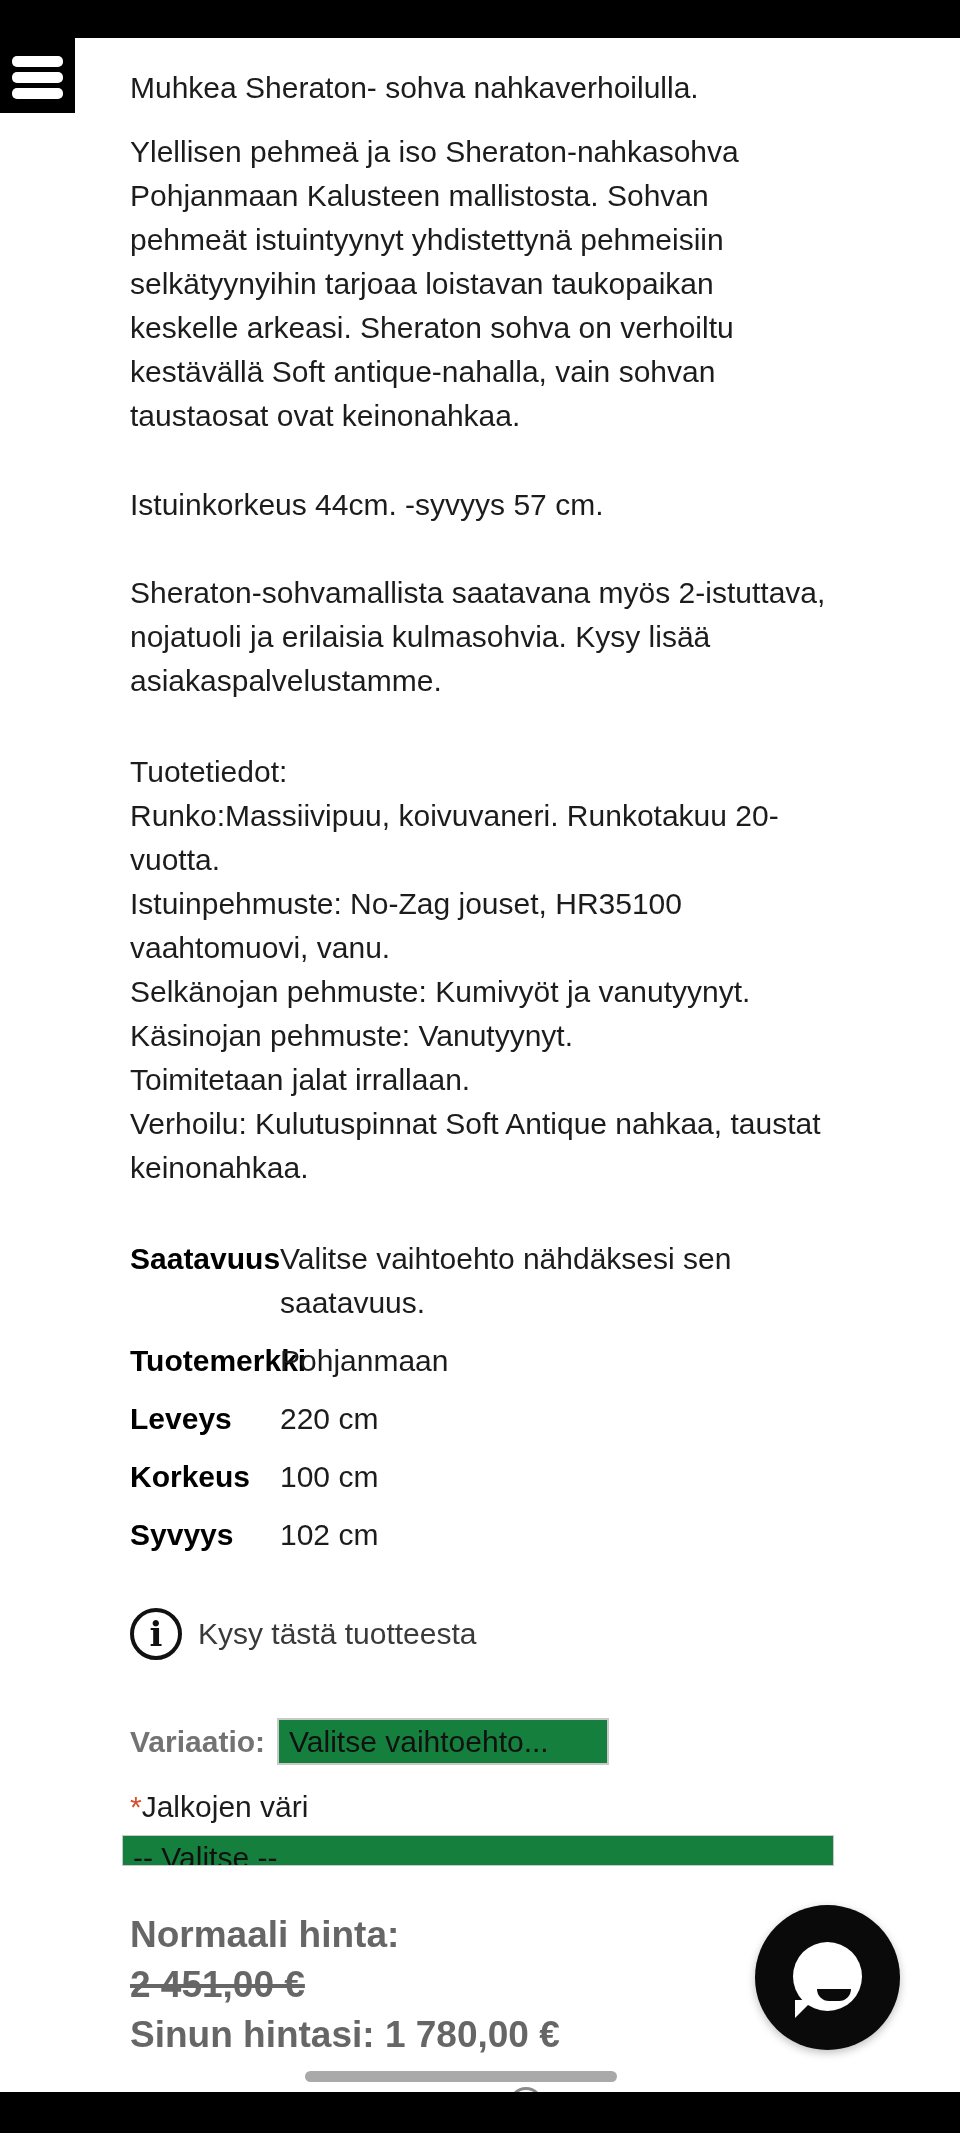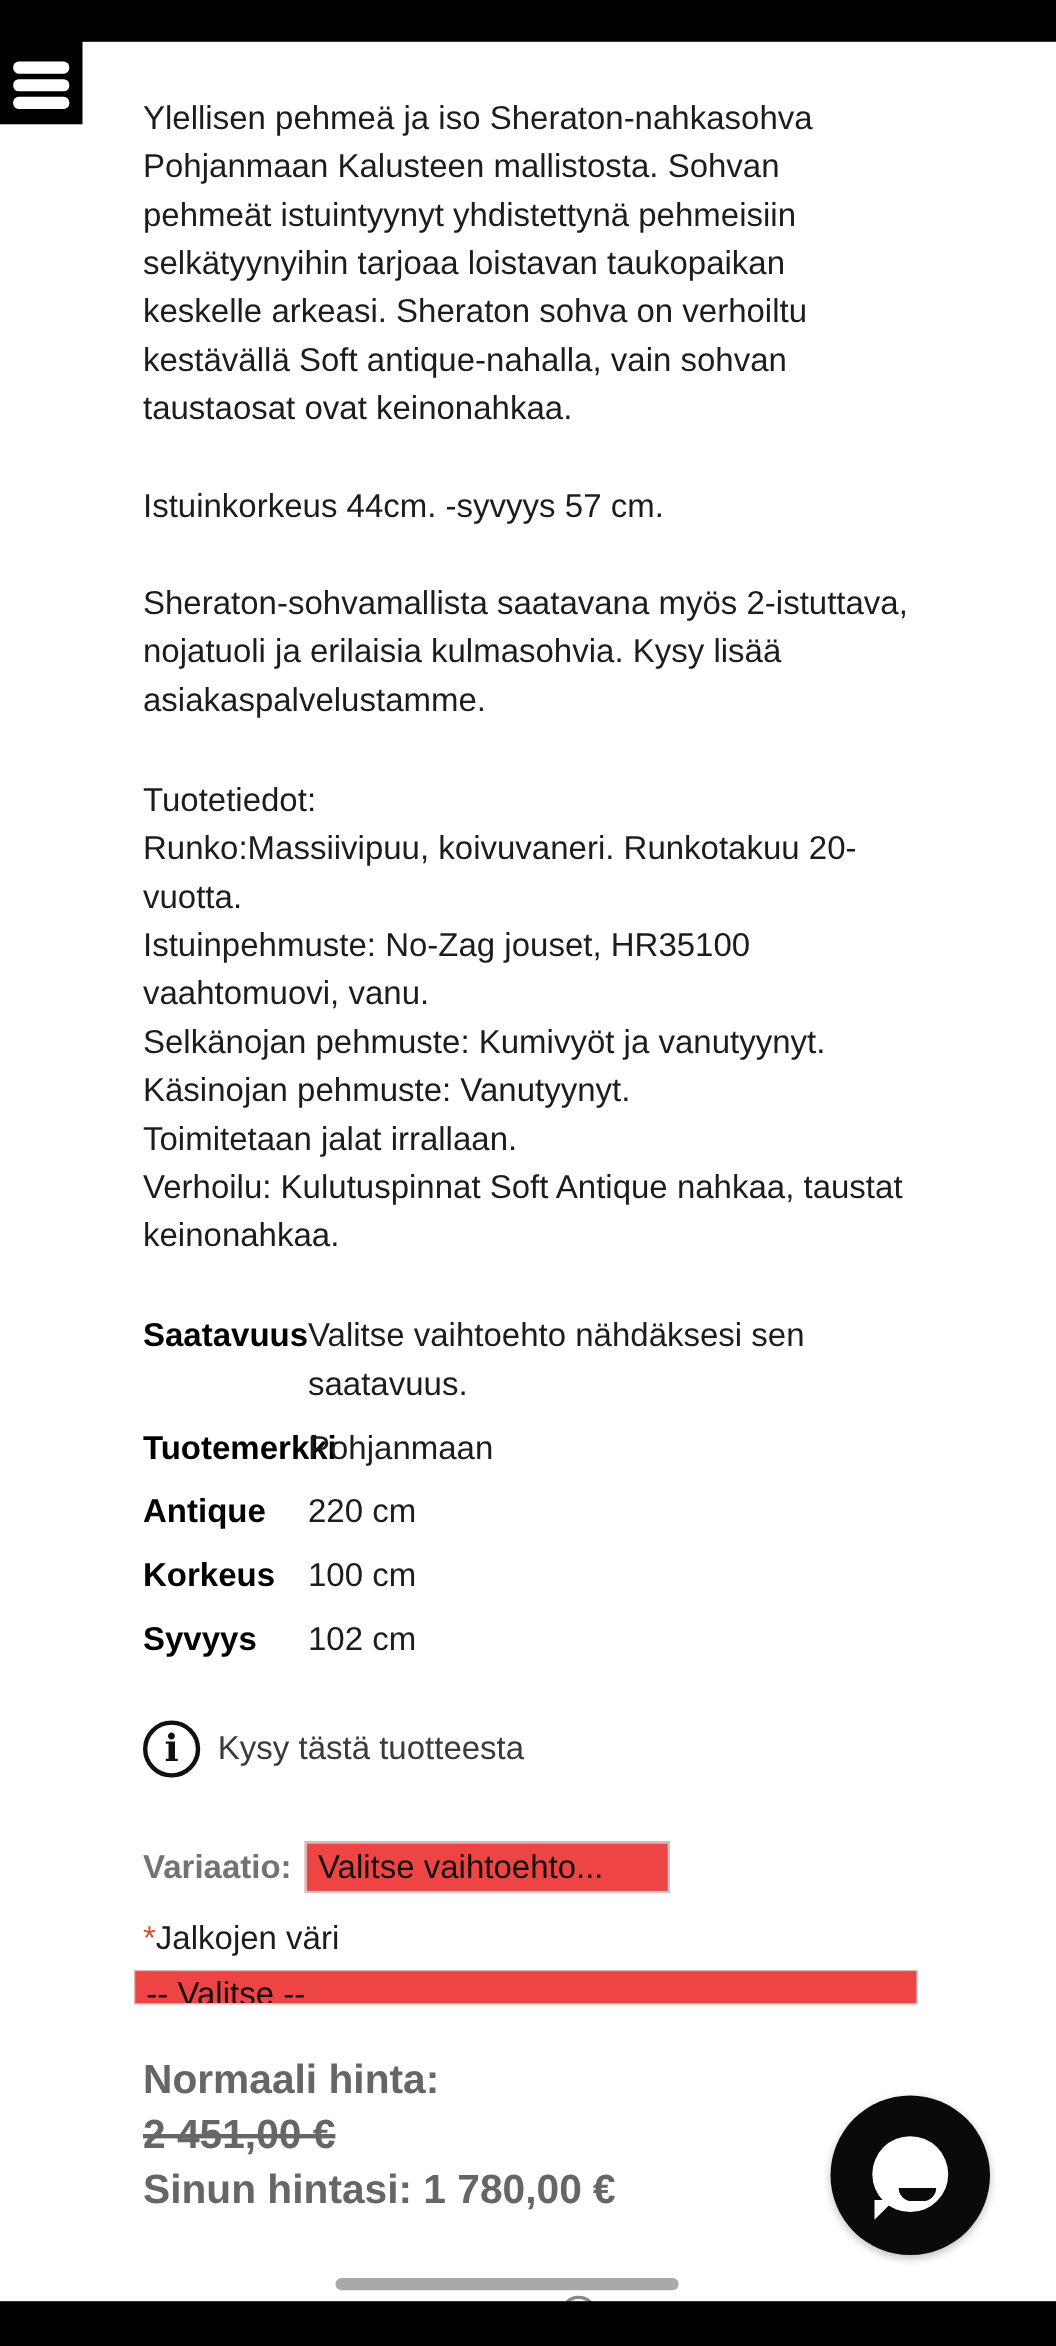--- a/index.html
+++ b/index.html
@@ -31,21 +31,21 @@
   
   .inquiry { margin-top: 44px; display: flex; align-items: center; cursor: pointer; }
   .info-circle { width: 52px; height: 52px; border: 4px solid #111; border-radius: 50%;
                  display: flex; align-items: center; justify-content: center; flex: 0 0 auto; }
   .info-i { font-family: "DejaVu Serif", serif; font-weight: bold; font-size: 34px; line-height: 34px; color: #111; }
   .inquiry-text { margin-left: 16px; color: #3a3a3a; }
 
   
   .variation-row { margin-top: 58px; display: flex; align-items: center; }
   .variation-label { font-weight: bold; color: #737373; }
-  .select-box { border: 2px solid #c9c9c9; background: #ef4444; color: #111;
+  .select-box { border: 2px solid #c9c9c9; background: #15803d; color: #111;
                 height: 47px; line-height: 43px; padding-left: 10px; overflow: hidden;
                 white-space: nowrap; cursor: pointer; }
   .variation-select { margin-left: 12px; width: 332px; }
   .legcolor-label-row { margin-top: 20px; }
   .req-mark { font-weight: normal; }
   .legcolor-select { margin-top: 6px; margin-left: -8px; width: 712px; height: 31px; line-height: 41px; border-width: 1px; }
 
   
   .pricing { margin-top: 44px; font-weight: bold; color: #666666; }
   .pricing div { font-size: 37px; line-height: 50px; }
@@ -79,20 +79,21 @@
   <div class="menu-box">
     <span>
       <span class="bar bar1"></span>
       <span class="bar bar2"></span>
       <span class="bar bar3"></span>
     </span>
   </div>
 
   <div class="content">
 
+    <p class="title">Muhkea Sheraton- sohva nahkaverhoilulla.</p>
 
     <p class="p1">Ylellisen pehmeä ja iso Sheraton-nahkasohva Pohjanmaan Kalusteen mallistosta. Sohvan pehmeät istuintyynyt yhdistettynä pehmeisiin selkätyynyihin tarjoaa loistavan taukopaikan keskelle arkeasi. Sheraton sohva on verhoiltu kestävällä Soft antique-nahalla, vain sohvan taustaosat ovat keinonahkaa.</p>
 
     <p class="p2">Istuinkorkeus 44cm. -syvyys 57 cm.</p>
 
     <p class="p3">Sheraton-sohvamallista saatavana myös 2-istuttava, nojatuoli ja erilaisia kulmasohvia. Kysy lisää asiakaspalvelustamme.</p>
 
     <div class="details">
       <div>Tuotetiedot:</div>
       <div>Runko:Massiivipuu, koivuvaneri. Runkotakuu 20-vuotta.</div>
@@ -106,21 +107,21 @@
     <div class="spec">
       <div class="spec-row">
         <div class="spec-label">Saatavuus</div>
         <div class="spec-value">Valitse vaihtoehto nähdäksesi sen saatavuus.</div>
       </div>
       <div class="spec-row">
         <div class="spec-label">Tuotemerkki</div>
         <div class="spec-value">Pohjanmaan</div>
       </div>
       <div class="spec-row">
-        <div class="spec-label">Antique</div>
+        <div class="spec-label">Leveys</div>
         <div class="spec-value">220 cm</div>
       </div>
       <div class="spec-row">
         <div class="spec-label">Korkeus</div>
         <div class="spec-value">100 cm</div>
       </div>
       <div class="spec-row">
         <div class="spec-label">Syvyys</div>
         <div class="spec-value">102 cm</div>
       </div>

